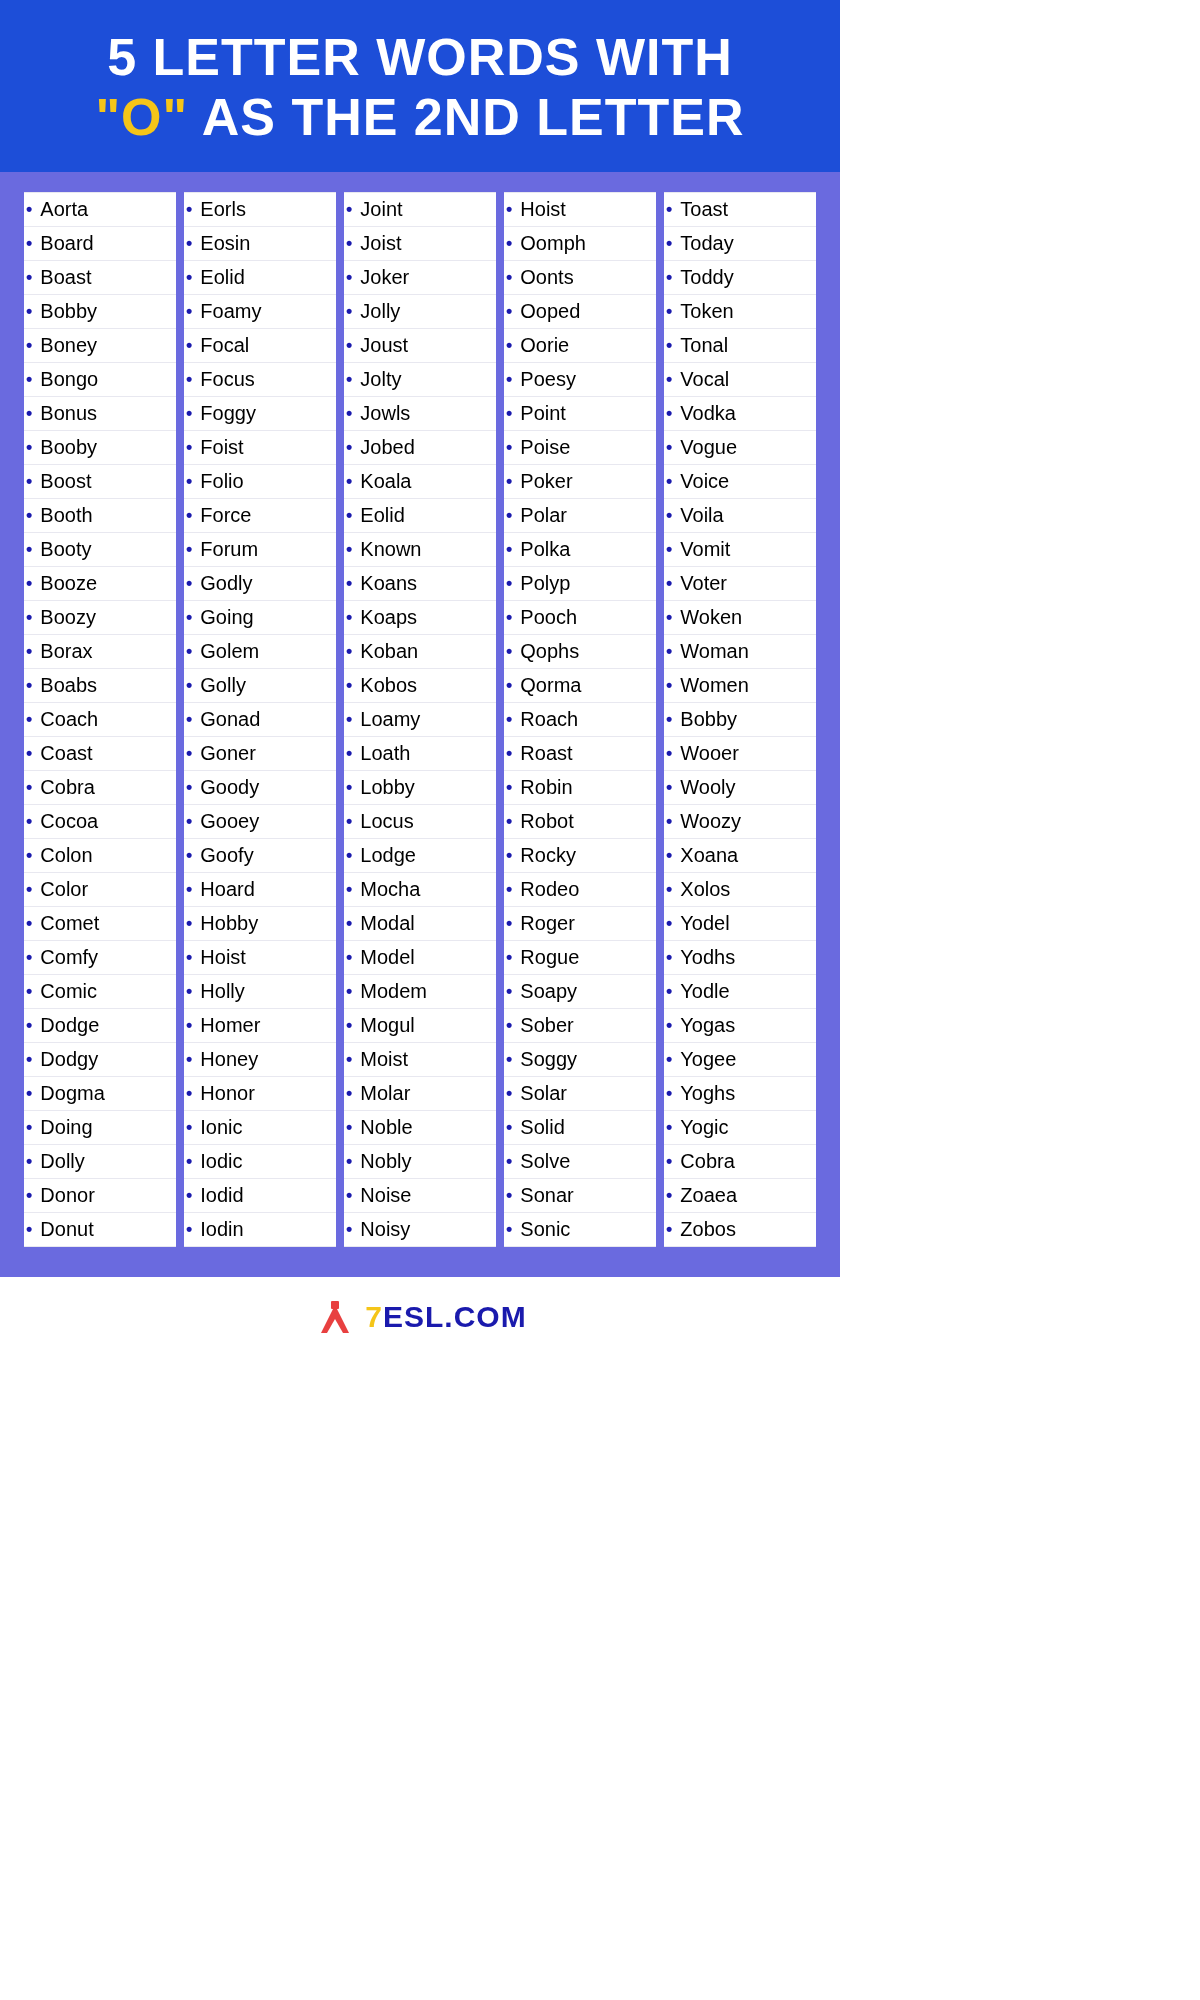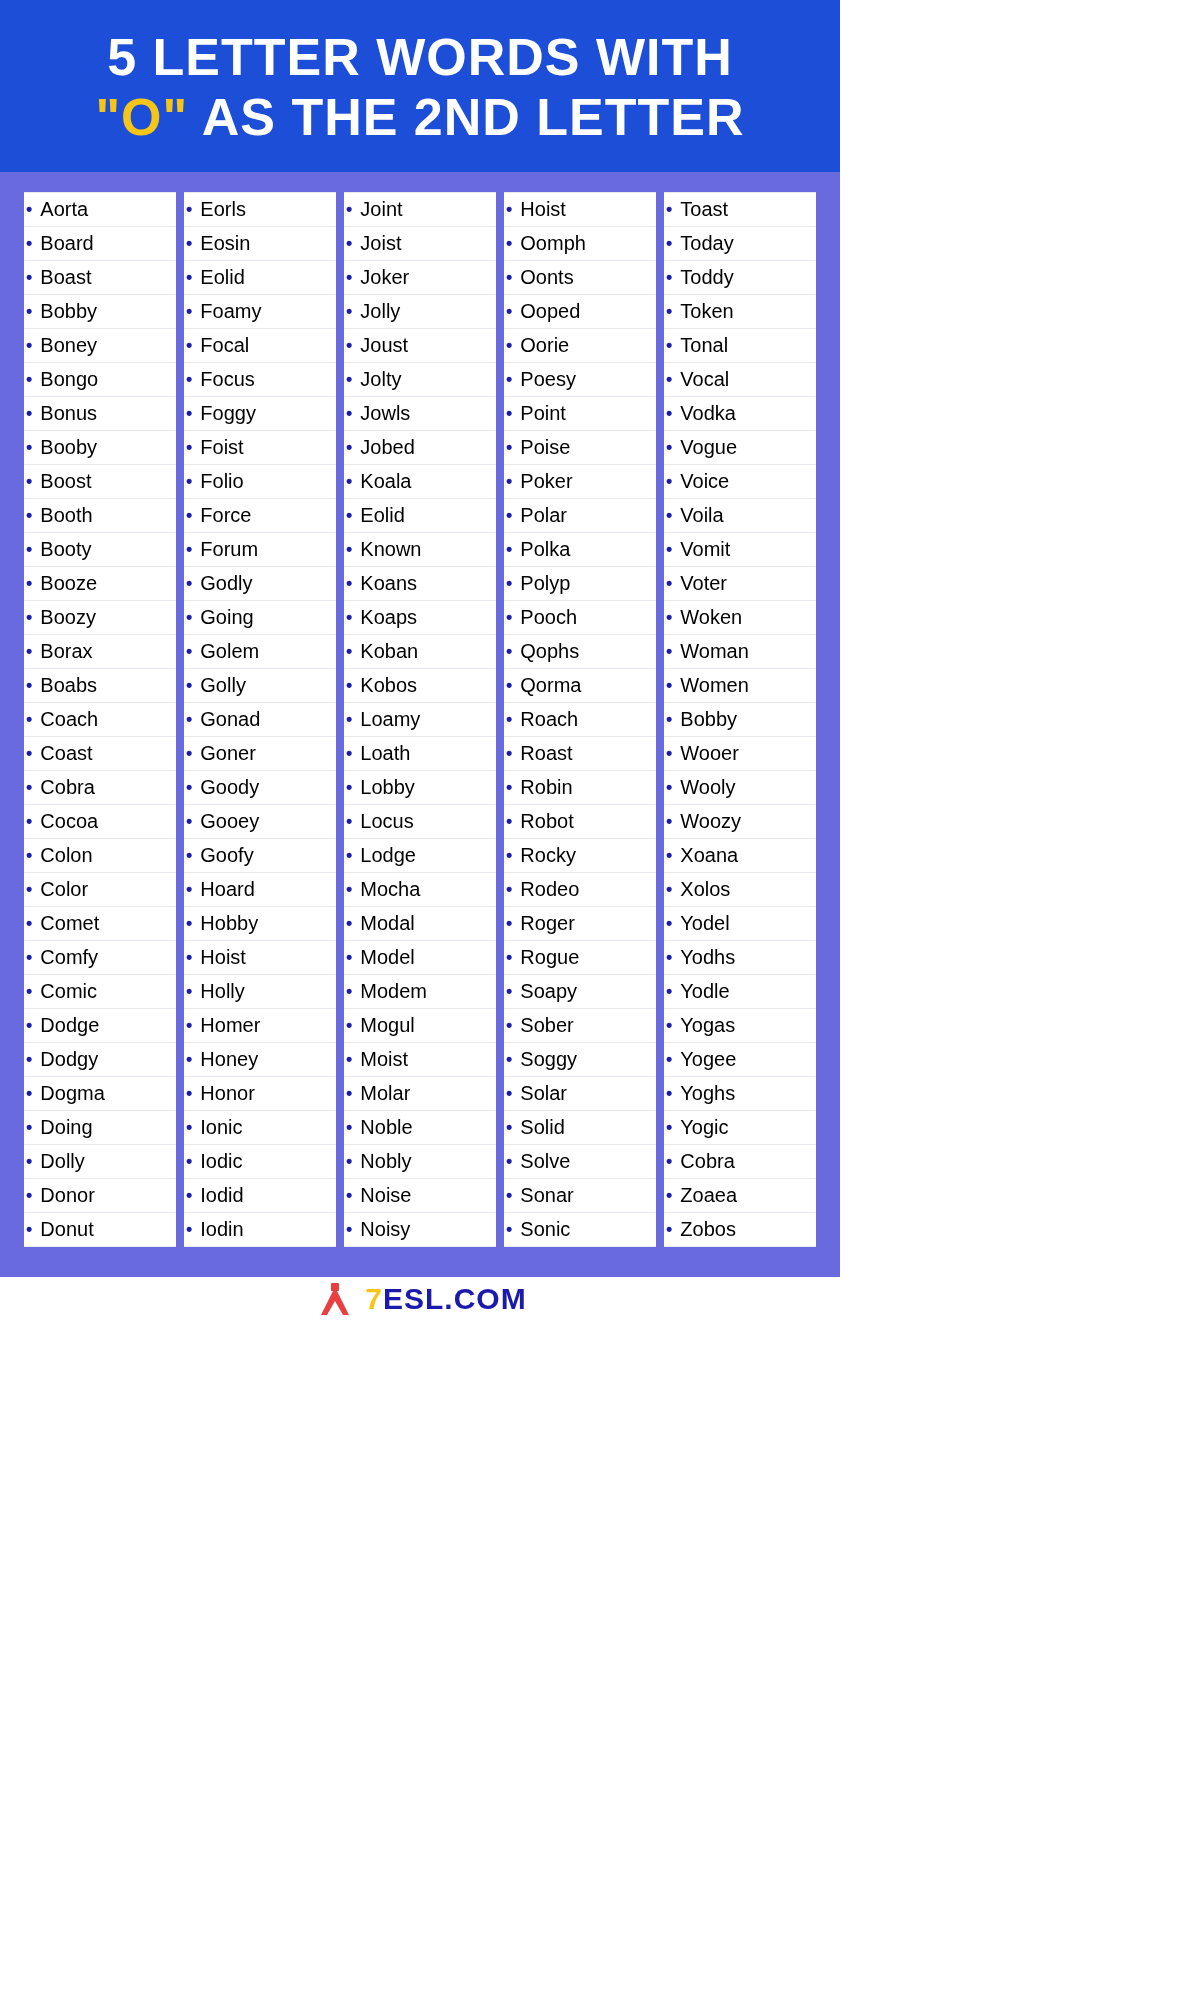--- a/index.html
+++ b/index.html
@@ -50,20 +50,21 @@
       border-top: 1px solid #e8e8f0;
     }
     .bullet {
       color: #1a1aad;
       font-weight: 900;
       margin-right: 8px;
       font-size: 18px;
     }
     .footer {
       background: #fff;
+      padding: 18px;
       display: flex;
       align-items: center;
       justify-content: center;
       gap: 10px;
     }
     .footer-logo {
       display: flex;
       align-items: center;
       gap: 8px;
     }

